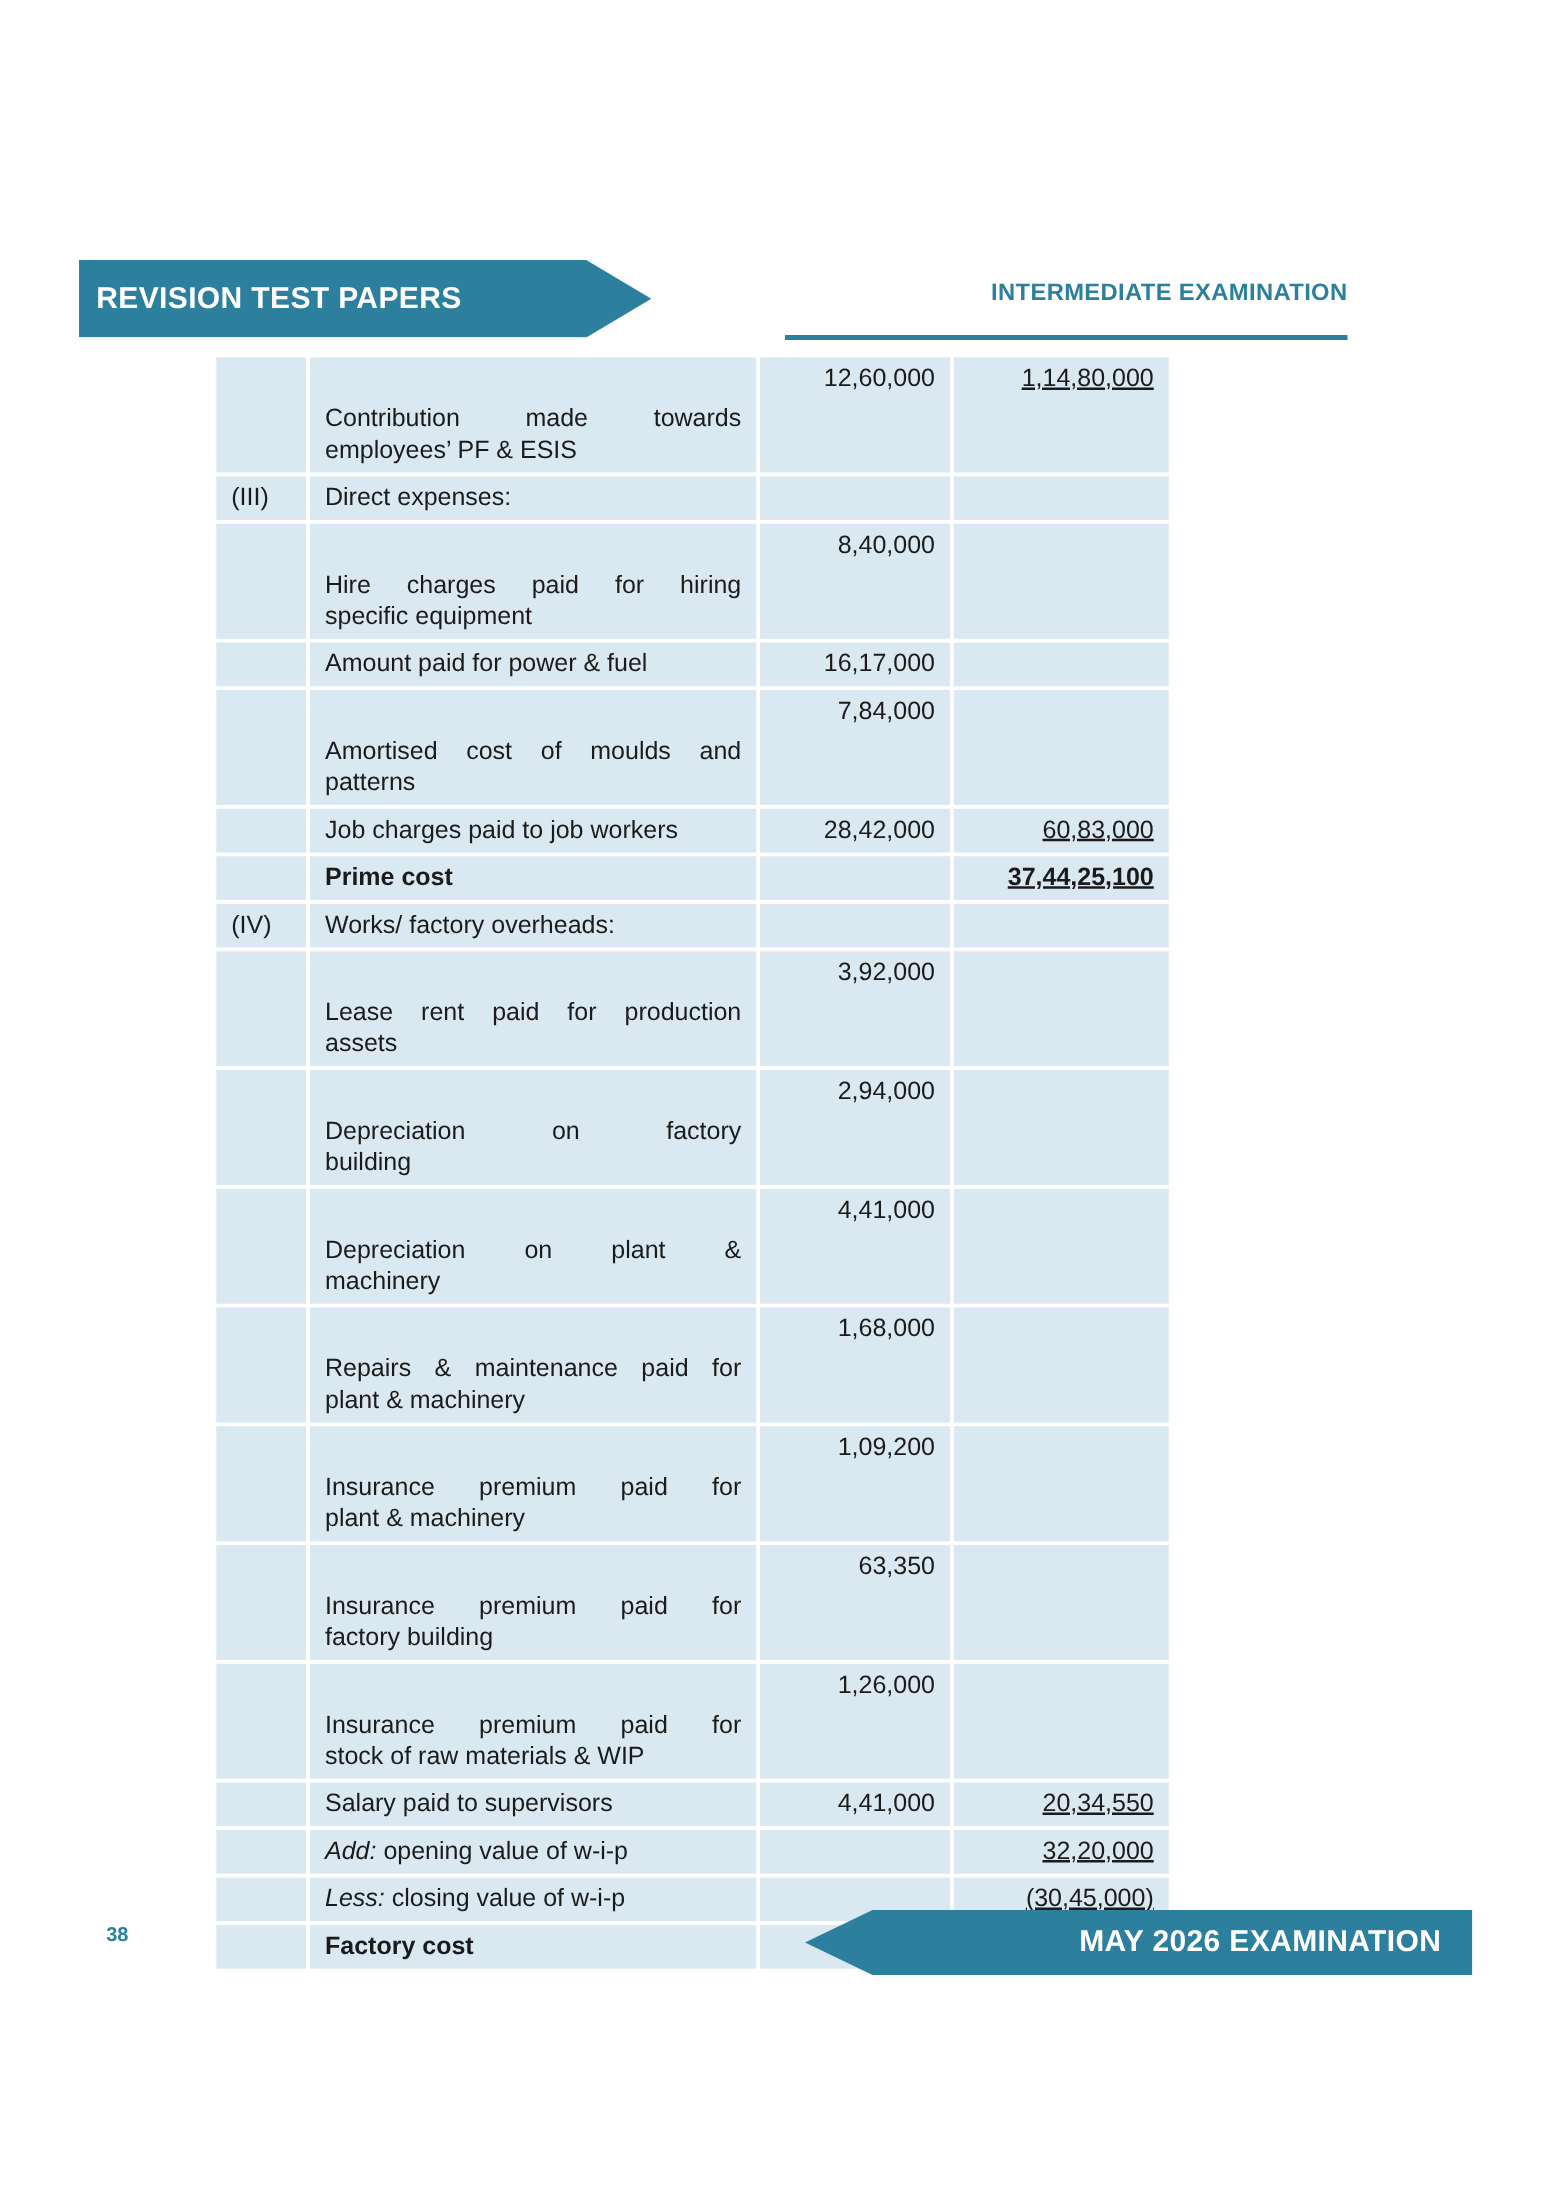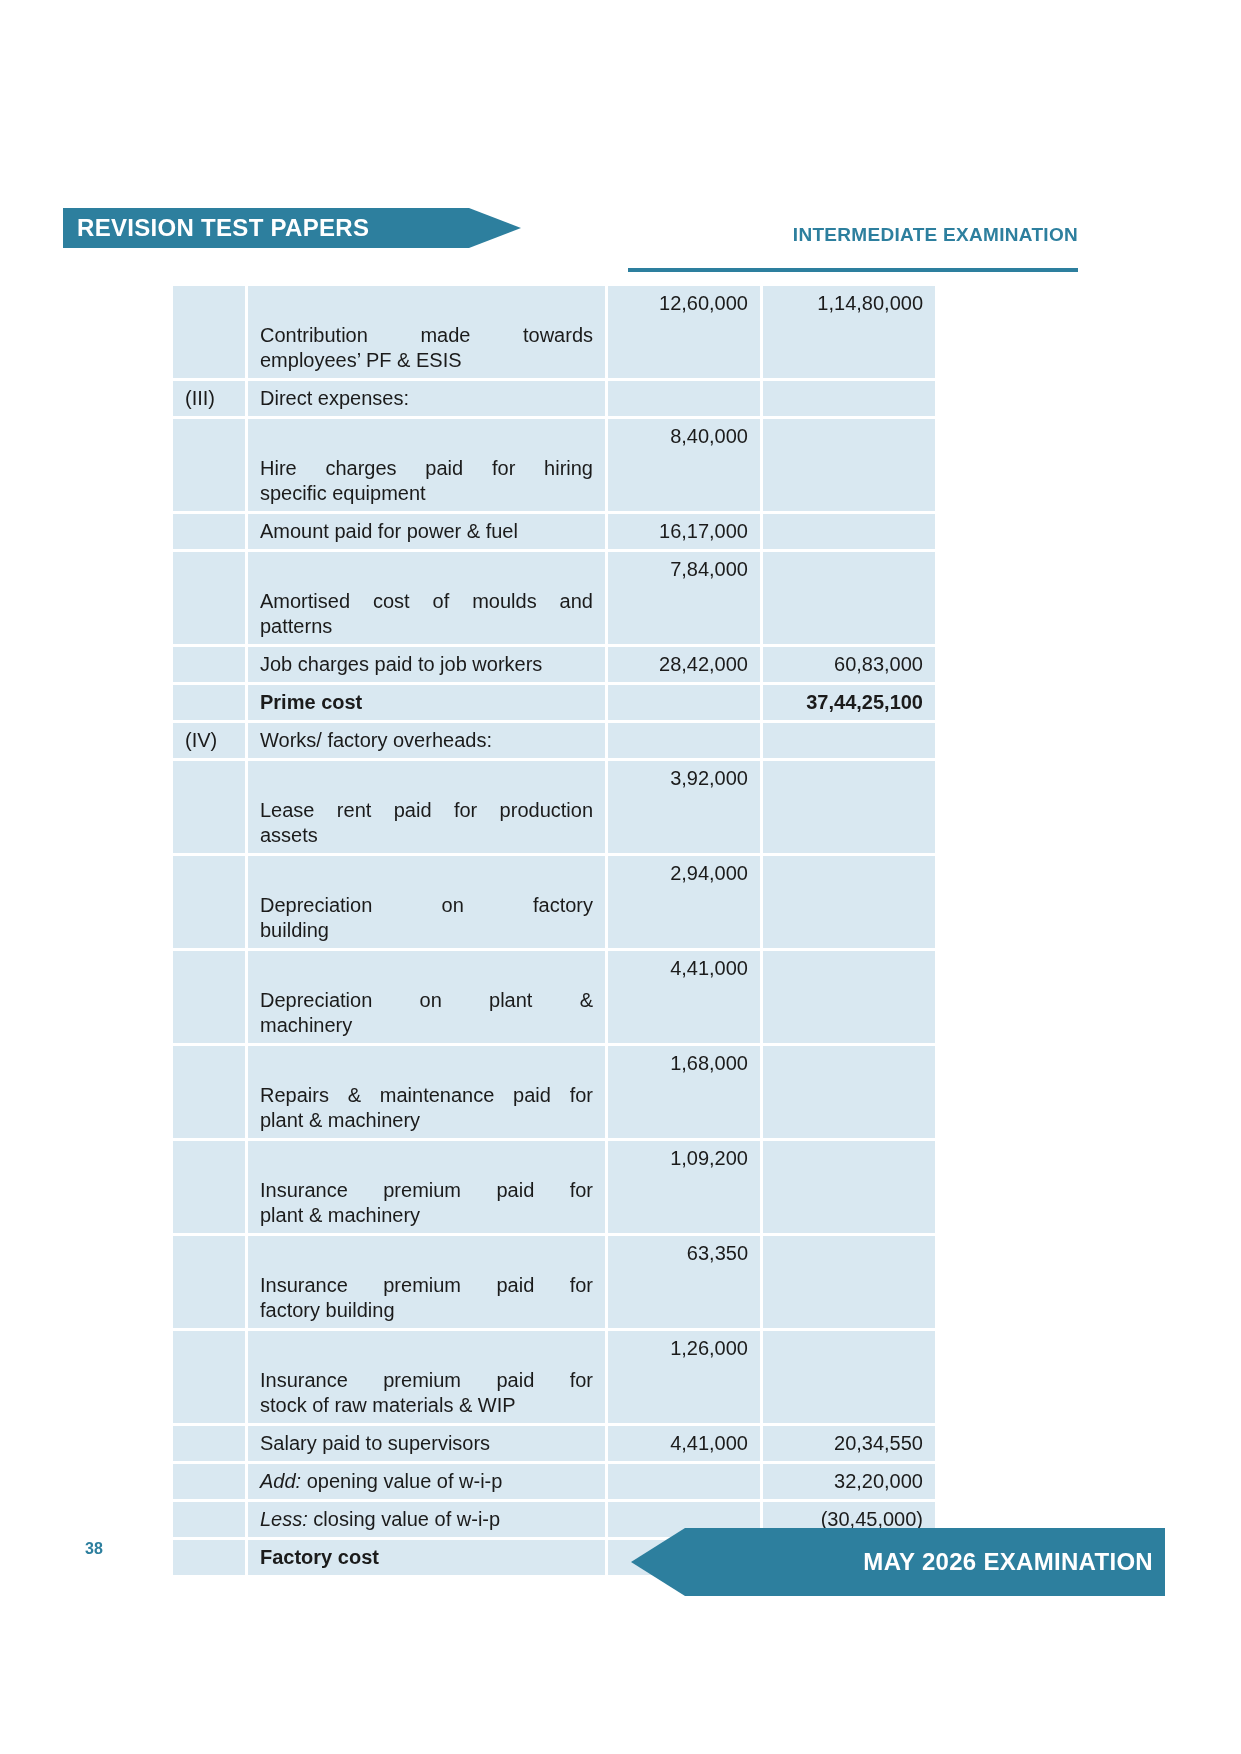--- a/index.html
+++ b/index.html
@@ -6,21 +6,21 @@
   html, body { background:#ffffff; }
   body {
     width:1241px; height:1754px; position:relative; overflow:hidden;
     font-family:"Liberation Sans", sans-serif;
     color:var(--text, #1b1b1b);
   }
 
   
   .banner-top {
     position:absolute; left:63px; top:208px;
-    width:458px; height:40px;
+    width:458px; height:62px;
     background:var(--teal, #2d7f9e);
     clip-path:polygon(0 0, calc(100% - 52px) 0, 100% 50%, calc(100% - 52px) 100%, 0 100%);
     display:flex; align-items:center; padding-left:14px;
   }
   .banner-top span {
     color:#ffffff; font-weight:bold; font-size:24px; letter-spacing:.3px;
   }
 
   
   .exam-title {
@@ -41,37 +41,37 @@
   }
   .cost-table td {
     border:3px solid #ffffff;
     background:var(--cell-bg, #d9e8f1);
     vertical-align:top;
     padding:5px 12px;
   }
   .col-num  { width:75px; }
   .col-desc { width:360px; }
   .col-amt1 { width:155px; text-align:right; }
-  .col-amt2 { width:175px; text-align:right; }
+  .col-amt2 { width:175px; text-align:right;text-decoration:underline; }
   .jline { text-align:justify; text-align-last:justify;margin-top:32px; }
   .bold  { font-weight:bold; }
 
   
   .page-number {
     position:absolute; left:85px; top:1540px;
     font-size:16px; font-weight:bold;
     color:var(--teal, #2d7f9e);
   }
   .banner-bottom {
-    position:absolute; right:76px; top:1528px;
-    width:534px; height:68px;
+    position:absolute; right:63px; top:1528px;
+    width:534px; height:52px;
     background:var(--teal, #2d7f9e);
     clip-path:polygon(54px 0, 100% 0, 100% 100%, 54px 100%, 0 50%);
     display:flex; align-items:center; justify-content:flex-end;
-    padding-right:12px;
+    padding-right:25px;
   }
   .banner-bottom span {
     color:#ffffff; font-weight:bold; font-size:24px; letter-spacing:.3px;
   }
 </style>
 </head>
 <body style="--teal: #2d7f9e; --cell-bg: #d9e8f1; --text: #1b1b1b;">
 
 <div class="banner-top">
   <span>REVISION TEST PAPERS</span>

